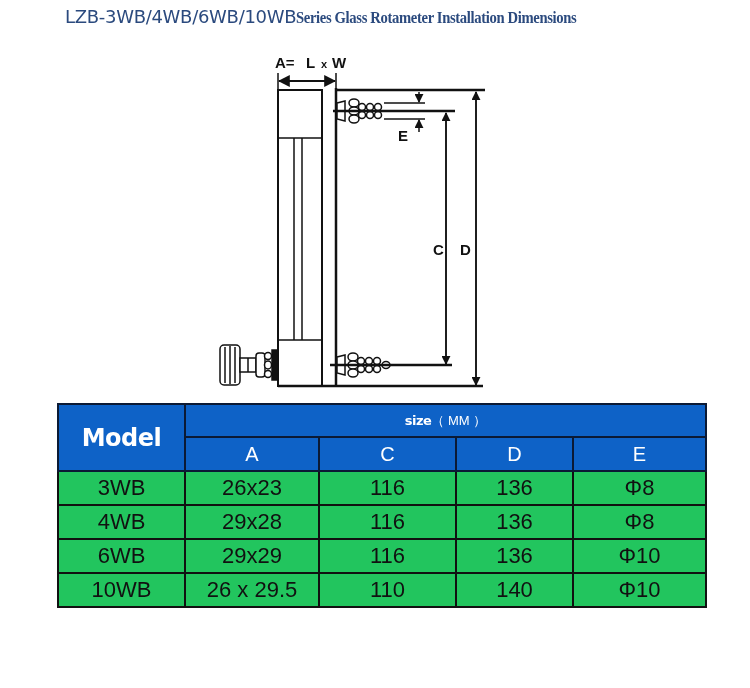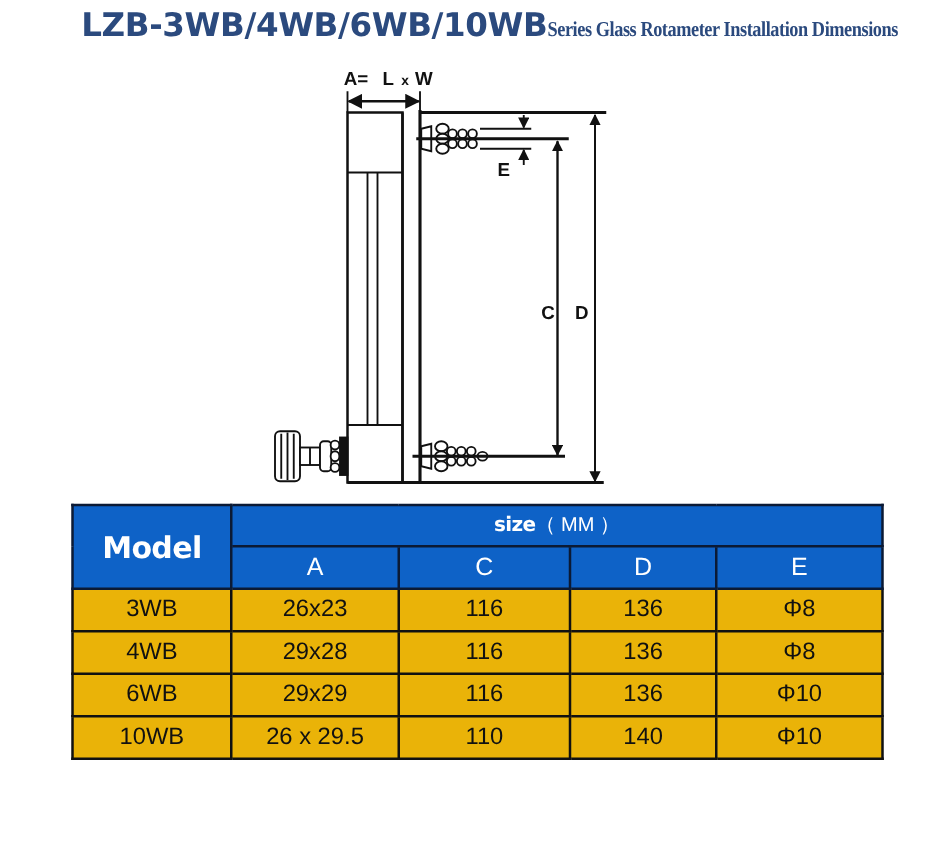--- a/index.html
+++ b/index.html
@@ -1,29 +1,29 @@
 <!DOCTYPE html>
 <html><head>
 <meta charset="utf-8">
 <style>
   html, body { margin: 0; padding: 0; background: #ffffff; }
   body { width: 750px; height: 688px; position: relative; overflow: hidden; font-family: "Liberation Sans", sans-serif; }
   .title { position: absolute; left: 65px; top: 6px; white-space: nowrap; color: #2b4a7e; }
-  .title .main { font-family: "DejaVu Sans", sans-serif; font-size: 26px; font-weight: bold; letter-spacing: -0.3px; }
+  .title .main { font-family: "DejaVu Sans", sans-serif; font-size: 18px; font-weight: normal; letter-spacing: -0.3px; }
   .title .sub { font-family: "Liberation Serif", serif; font-size: 17px; font-weight: bold; letter-spacing: -0.4px; transform: scaleX(0.86); transform-origin: left bottom; display: inline-block; }
   .diagram { position: absolute; left: 0; top: 0; }
   .dim-label { font-family: "Liberation Sans", sans-serif; font-weight: bold; fill: #111; }
   table.spec { position: absolute; left: 57px; top: 403px; border-collapse: collapse; width: 648px; table-layout: fixed; }
   table.spec th, table.spec td { border: 2px solid #0b1a35; text-align: center; padding: 0; }
   table.spec th { background: #0e62c7; color: #ffffff; font-weight: normal; }
   table.spec th.model { font-family: "DejaVu Sans", sans-serif; font-weight: bold; font-size: 24px; letter-spacing: -0.5px; }
-  table.spec th.size { height: 31px; font-size: 16px; }
+  table.spec th.size { height: 31px; font-size: 13px; }
   table.spec th.size .b { font-family: "DejaVu Sans", sans-serif; font-weight: bold; letter-spacing: -0.5px; }
   table.spec th.col { height: 32px; font-size: 20px; }
-  table.spec td { height: 32px; font-size: 19px; color: #111; background: #eab308; border-color: #111; }
+  table.spec td { height: 32px; font-size: 22px; color: #111; background: #22c55e; border-color: #111; }
 </style>
 </head>
 <body>
 
 <div class="title">
   <span class="main">LZB-3WB/4WB/6WB/10WB</span><span class="sub">Series Glass Rotameter Installation Dimensions</span>
 </div>
 
 <svg class="diagram" width="750" height="400" viewBox="0 0 750 400" xmlns="http://www.w3.org/2000/svg">
   <defs>

